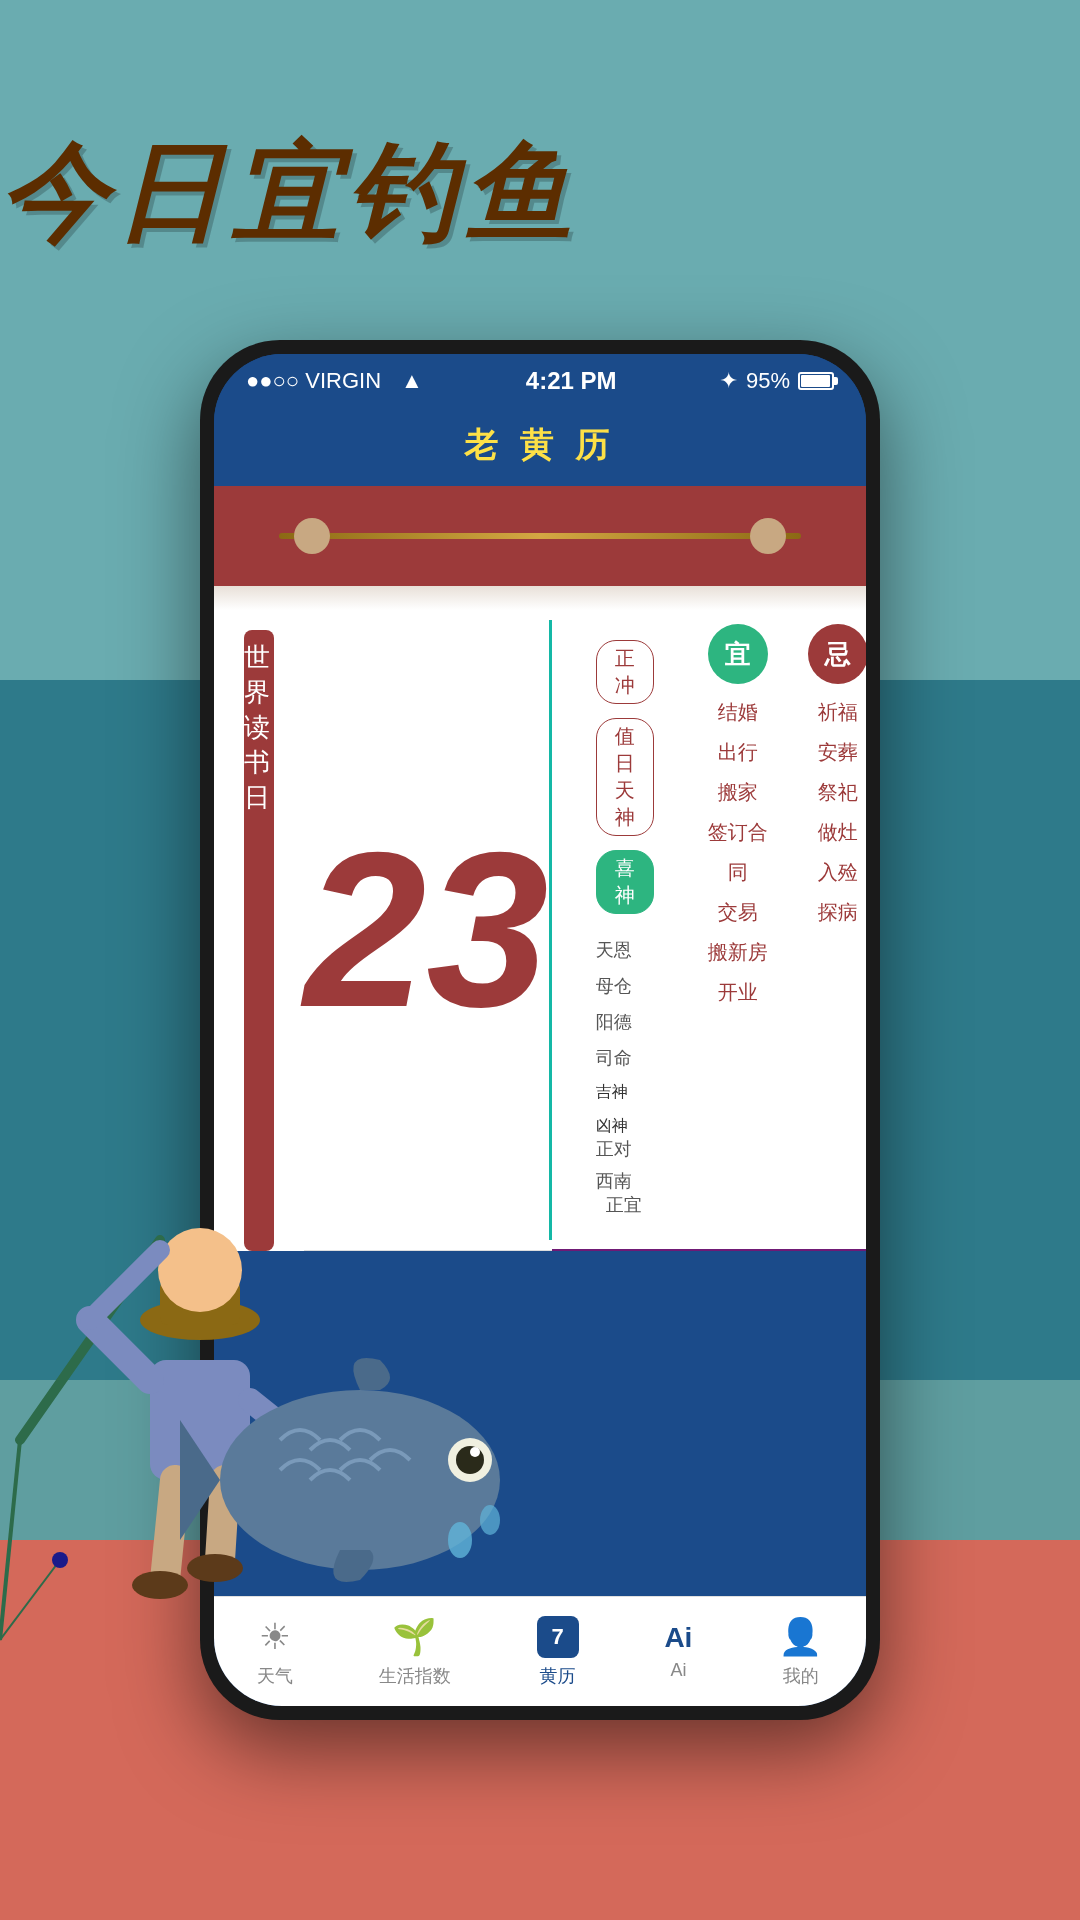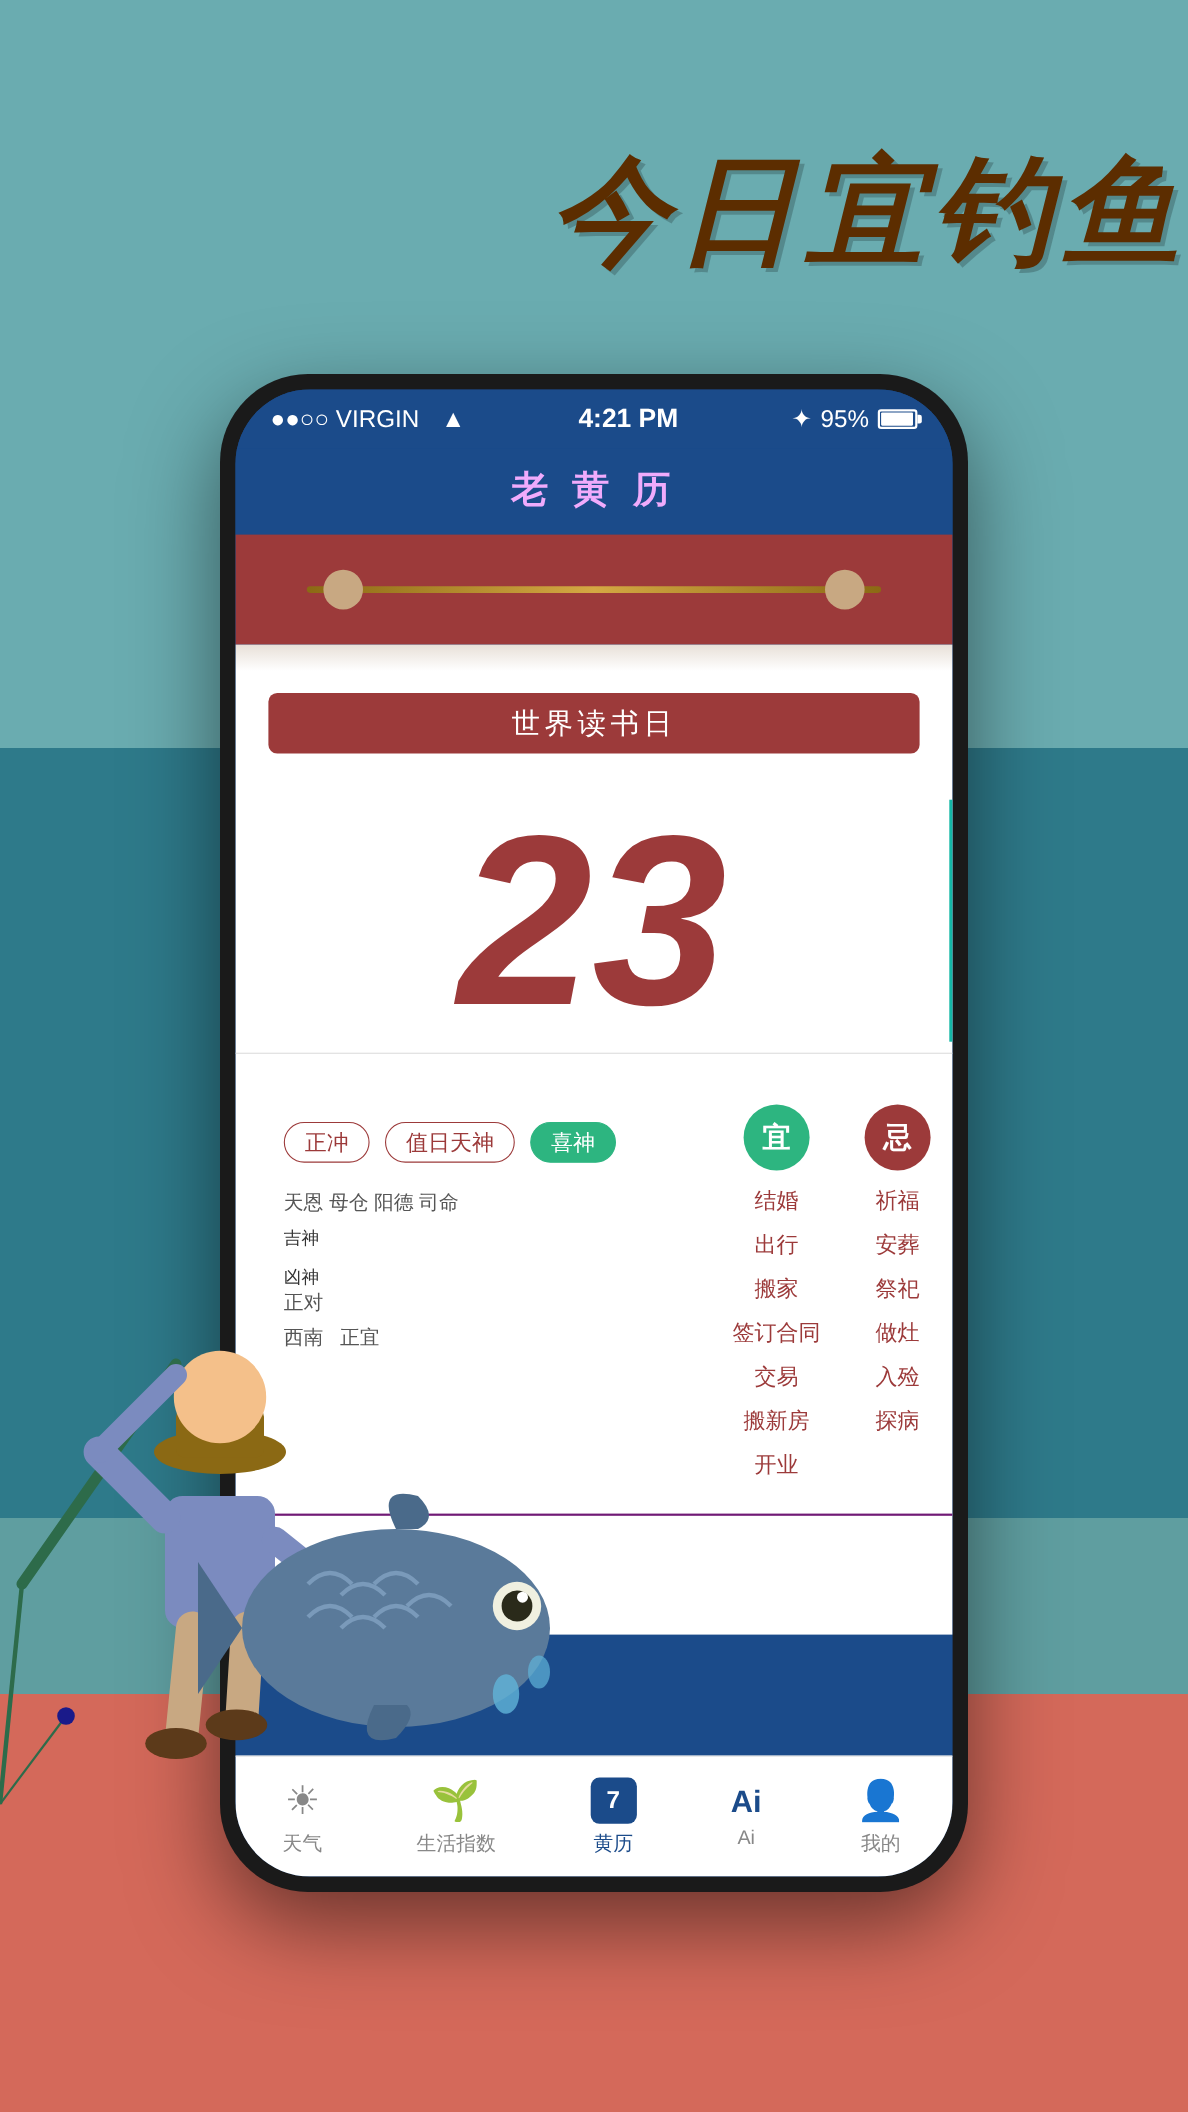--- a/index.html
+++ b/index.html
@@ -36,21 +36,21 @@
       bottom: 240px; left: 0; right: 0;
       height: 140px;
       background: #e8d5b0;
     }
 
     
     .title-area {
       position: absolute;
       top: 120px;
       left: 0; right: 0;
-      text-align: right;
+      text-align: left;
     }
     .main-title {
       font-size: 108px;
       font-weight: 900;
       color: #5c2d00;
       text-shadow: 4px 4px 0 rgba(0,0,0,0.2);
       letter-spacing: 8px;
       font-style: italic;
     }
 
@@ -119,21 +119,21 @@
       border-radius: 1px;
     }
 
     
     .app-header {
       background: #1b4b8a;
       text-align: center;
       padding: 14px 0 18px;
       font-size: 34px;
       font-weight: 700;
-      color: #f0abfc;
+      color: #fde047;
       letter-spacing: 6px;
     }
 
     
     .cal-top {
       background: #9c3a3a;
       height: 100px;
       display: flex;
       align-items: center;
       justify-content: center;
@@ -294,23 +294,22 @@
       bottom: 280px;
       left: 180px;
       width: 360px;
       height: 320px;
       pointer-events: none;
     }
 
     .cal-content {
       flex: 1;
       display: flex;
-      flex-direction: column;
+      flex-direction: row;
       background: white;
-      gap: 32px;
     }
   </style>
 </head>
 <body>
 
 <div class="bg-top"></div>
 <div class="bg-ocean"></div>
 <div class="bg-sand"></div>
 <div class="bg-bottom"></div>
 

